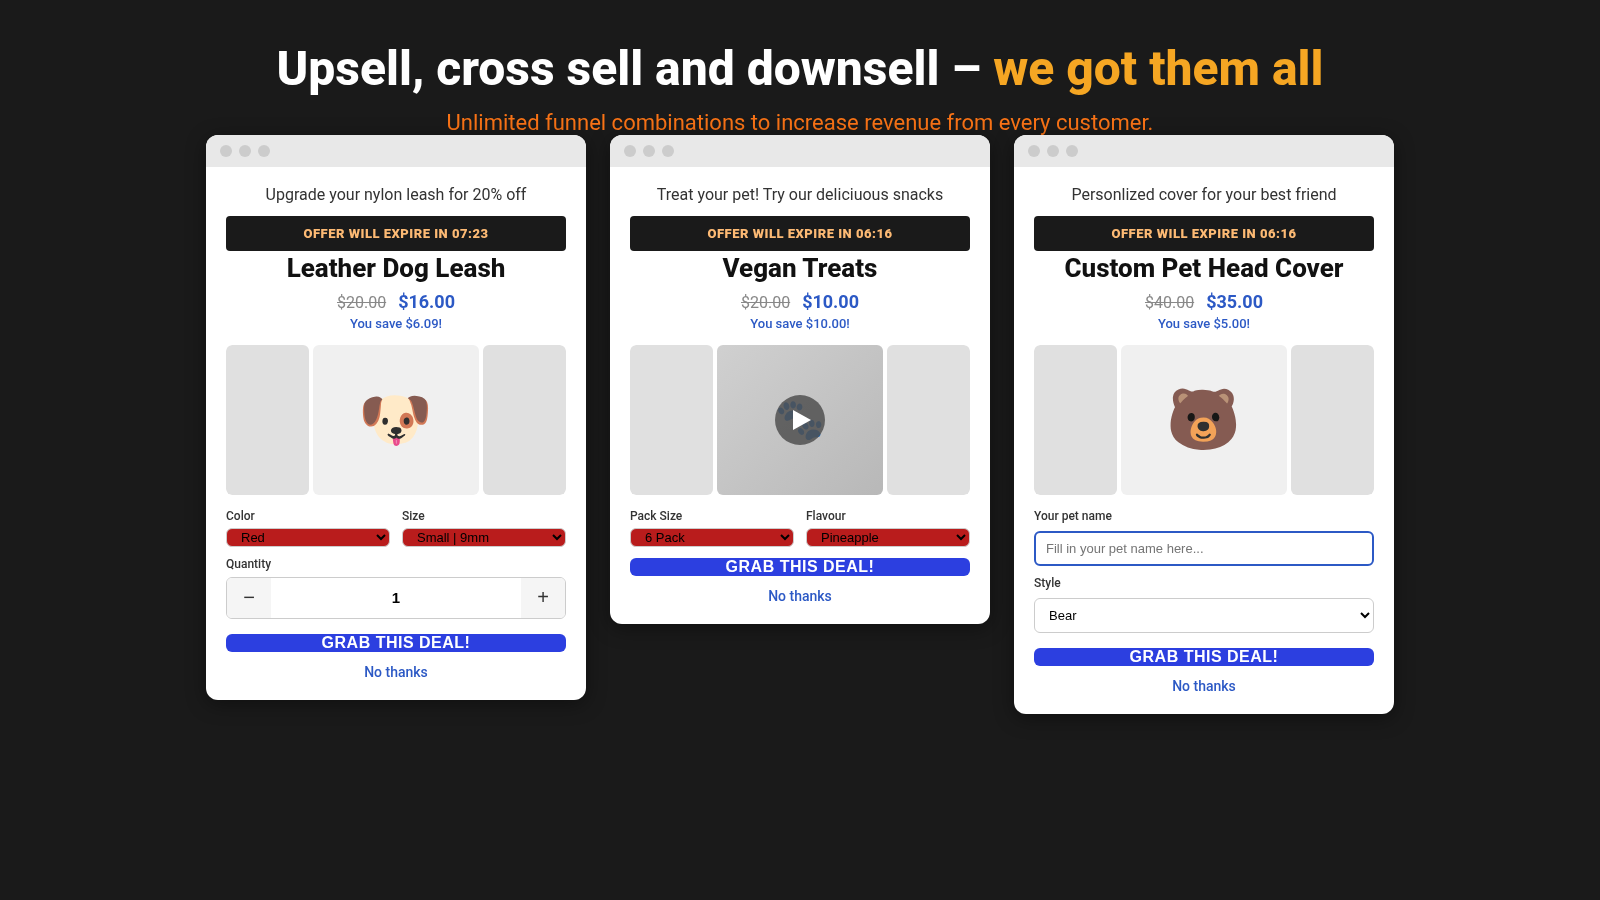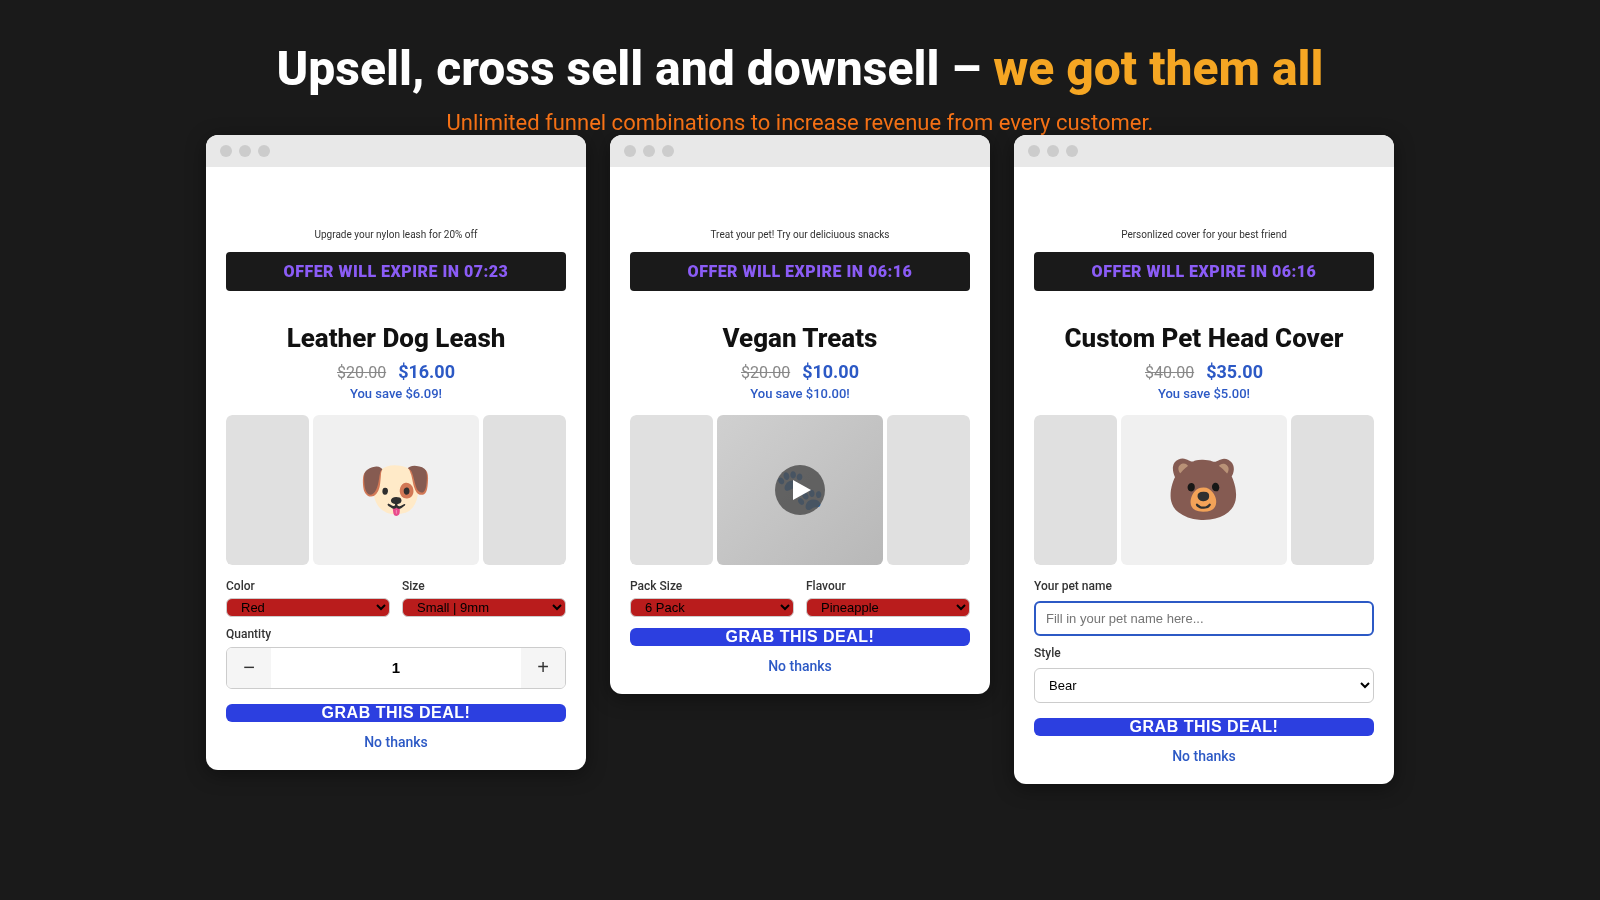--- a/index.html
+++ b/index.html
@@ -59,35 +59,34 @@
       width: 12px;
       height: 12px;
       border-radius: 50%;
       background: #cccccc;
     }
     .card-body {
       padding: 18px 20px 20px;
     }
     .card-subtitle {
       text-align: center;
-      font-size: 10px;
+      font-size: 16px;
       color: #333;
       margin-bottom: 12px;
-      margin-top: 44px;
     }
     .offer-banner {
       background: #1a1a1a;
-      color: #8b5cf6;
+      color: #fdba74;
       text-align: center;
       padding: 10px;
       border-radius: 4px;
-      font-size: 16px;
+      font-size: 13px;
       font-weight: 600;
       letter-spacing: 0.5px;
-      margin-bottom: 32px;
+      margin-bottom: 2px;
       text-transform: uppercase;
     }
     .offer-banner span {
       font-weight: 900;
     }
     .product-title {
       text-align: center;
       font-size: 26px;
       font-weight: 800;
       color: #111;

